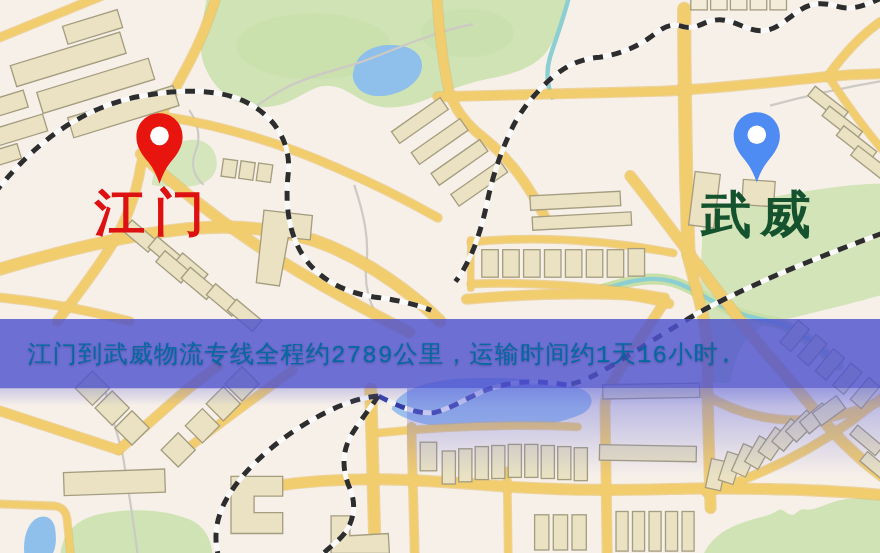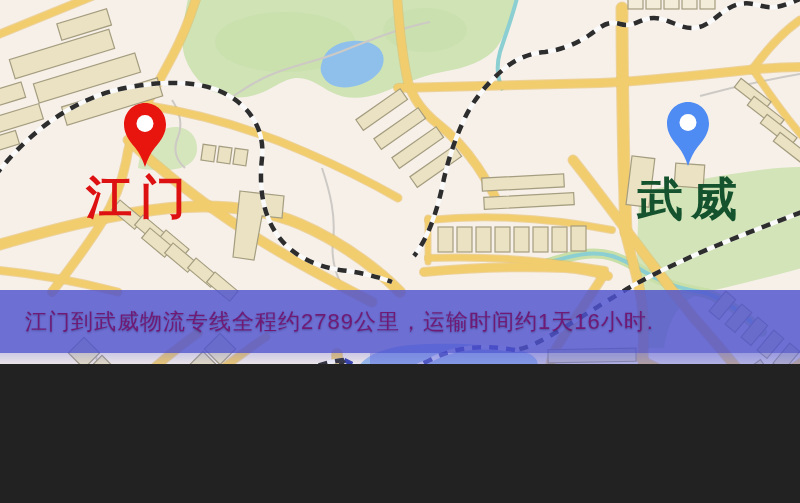--- a/index.html
+++ b/index.html
@@ -1,17 +1,17 @@
 <!DOCTYPE html>
 <html><head>
 <meta charset="utf-8">
 <style>
   html,body{margin:0;padding:0;background:#222;}
-  .stage{position:relative;width:800px;height:364px;overflow:hidden;
-         font-family:Liberation Sans, sans-serif;background:#f7f0e9;}
+  .stage{position:relative;width:800px;height:503px;overflow:hidden;
+         font-family:Liberation Mono, monospace;background:#f7f0e9;}
   .stage svg.map{position:absolute;left:0;top:0;}
   .pin{position:absolute;width:44px;height:66px;}
   .pin svg{display:block;width:100%;height:100%;}
   .pin-origin{left:123px;top:102px;}
   .pin-dest{left:666px;top:101px;}
   .city-label{position:absolute;font-weight:700;font-size:46px;line-height:1;
               letter-spacing:8px;white-space:nowrap;}
   .label-origin{left:86px;top:174px;}
   .label-dest{left:637px;top:176px;}
   .banner{position:absolute;left:0;right:0;top:290px;height:63px;
@@ -280,18 +280,18 @@
 
 <div class="pin pin-dest">
   <svg viewBox="0 0 44 66">
     <path d="M22,1 C10,1 1,10.5 1,22.5 C1,31 5.5,38 12,45.5 C16.5,51 19.5,57.5 22,65 C24.5,57.5 27.5,51 32,45.5 C38.5,38 43,31 43,22.5 C43,10.5 34,1 22,1 Z" fill="#4e8bf2"></path>
     <circle cx="22" cy="21.5" r="8.5" fill="#ffffff"></circle>
   </svg>
 </div>
 <div class="city-label label-dest" style="color: #14532d;">武威</div>
 
 <div class="banner">
-  <span style="color: #701a75;">江门到武威物流专线全程约2789公里，运输时间约1天16小时.</span>
+  <span style="color: #0369a1;">江门到武威物流专线全程约2789公里，运输时间约1天16小时.</span>
 </div>
 <div class="tint-full"></div>
 <div class="tint-right"></div>
 
 </div>
 
 </body></html>

